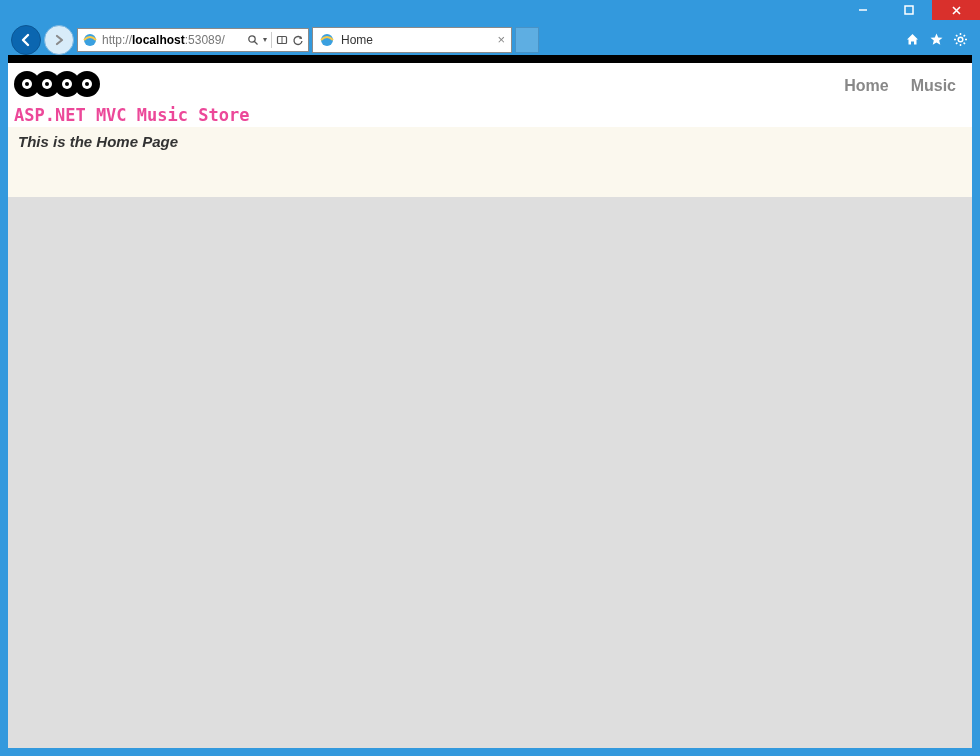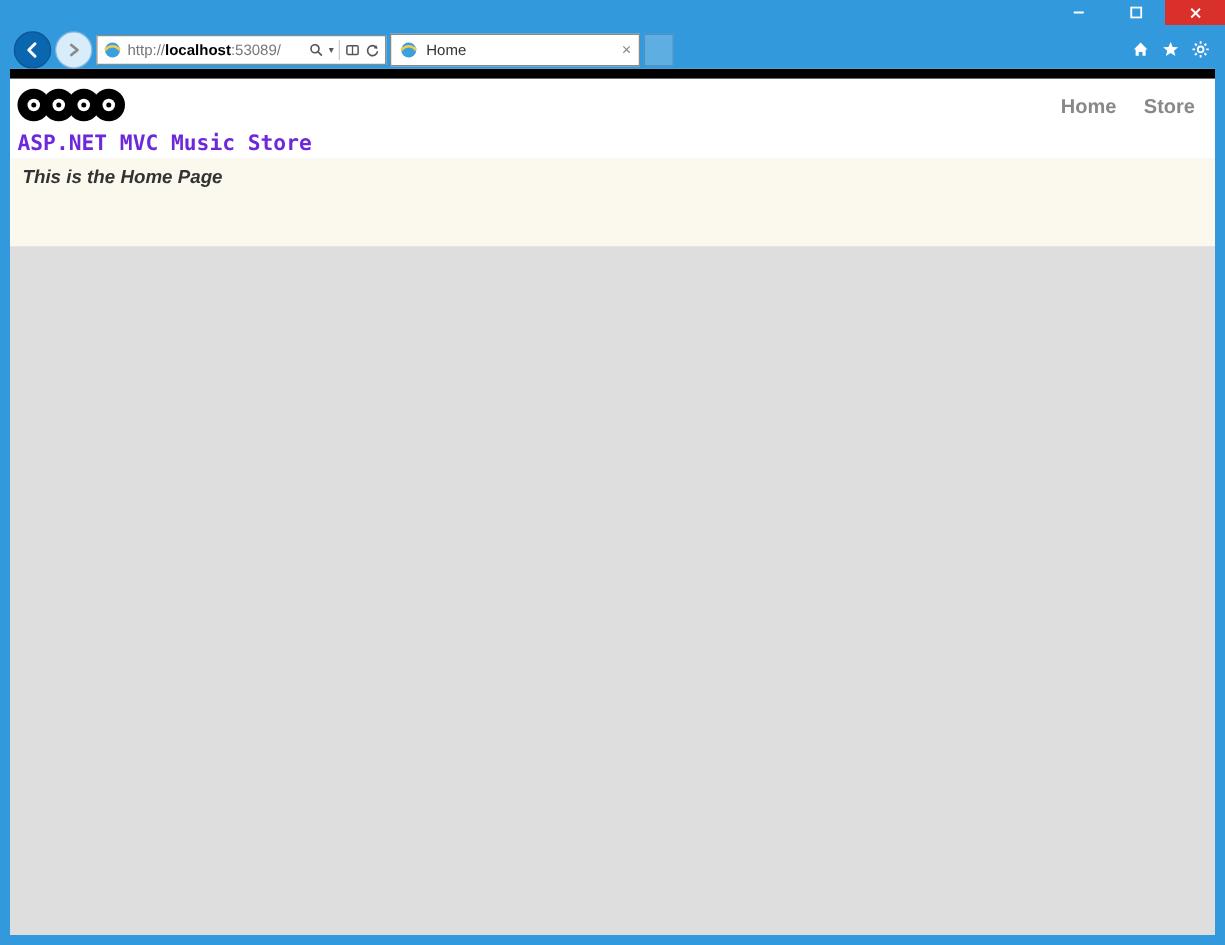--- a/index.html
+++ b/index.html
@@ -129,21 +129,21 @@
     content:'';
     position:absolute;
     width:4px; height:4px;
     border-radius:50%;
     background:#000;
     z-index:2;
   }
   .site-title {
     font-family:"Lucida Console","Consolas",monospace;
     font-size:17px;
-    color:#6d28d9;
+    color:#ec4899;
     margin-top:8px;
     font-weight:bold;
   }
   .nav-links {
     display:flex; gap:22px;
     padding-top:6px;
     padding-right:6px;
     font-size:16px;
     font-weight:600;
     color:#888;
@@ -275,19 +275,19 @@
       <div class="logo">
         <div class="disc"></div>
         <div class="disc"></div>
         <div class="disc"></div>
         <div class="disc"></div>
       </div>
       <div class="site-title">ASP.NET MVC Music Store</div>
     </div>
     <div class="nav-links">
       <span>Home</span>
-      <span>Store</span>
+      <span>Music</span>
     </div>
   </div>
   <div class="page-body">
     <h2>This is the Home Page</h2>
   </div>
 </div>
 
 </body></html>

